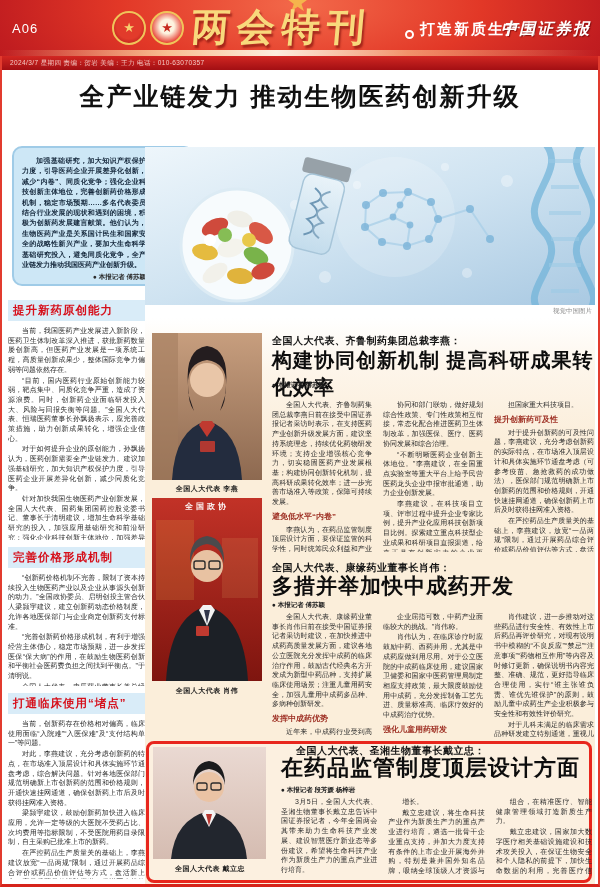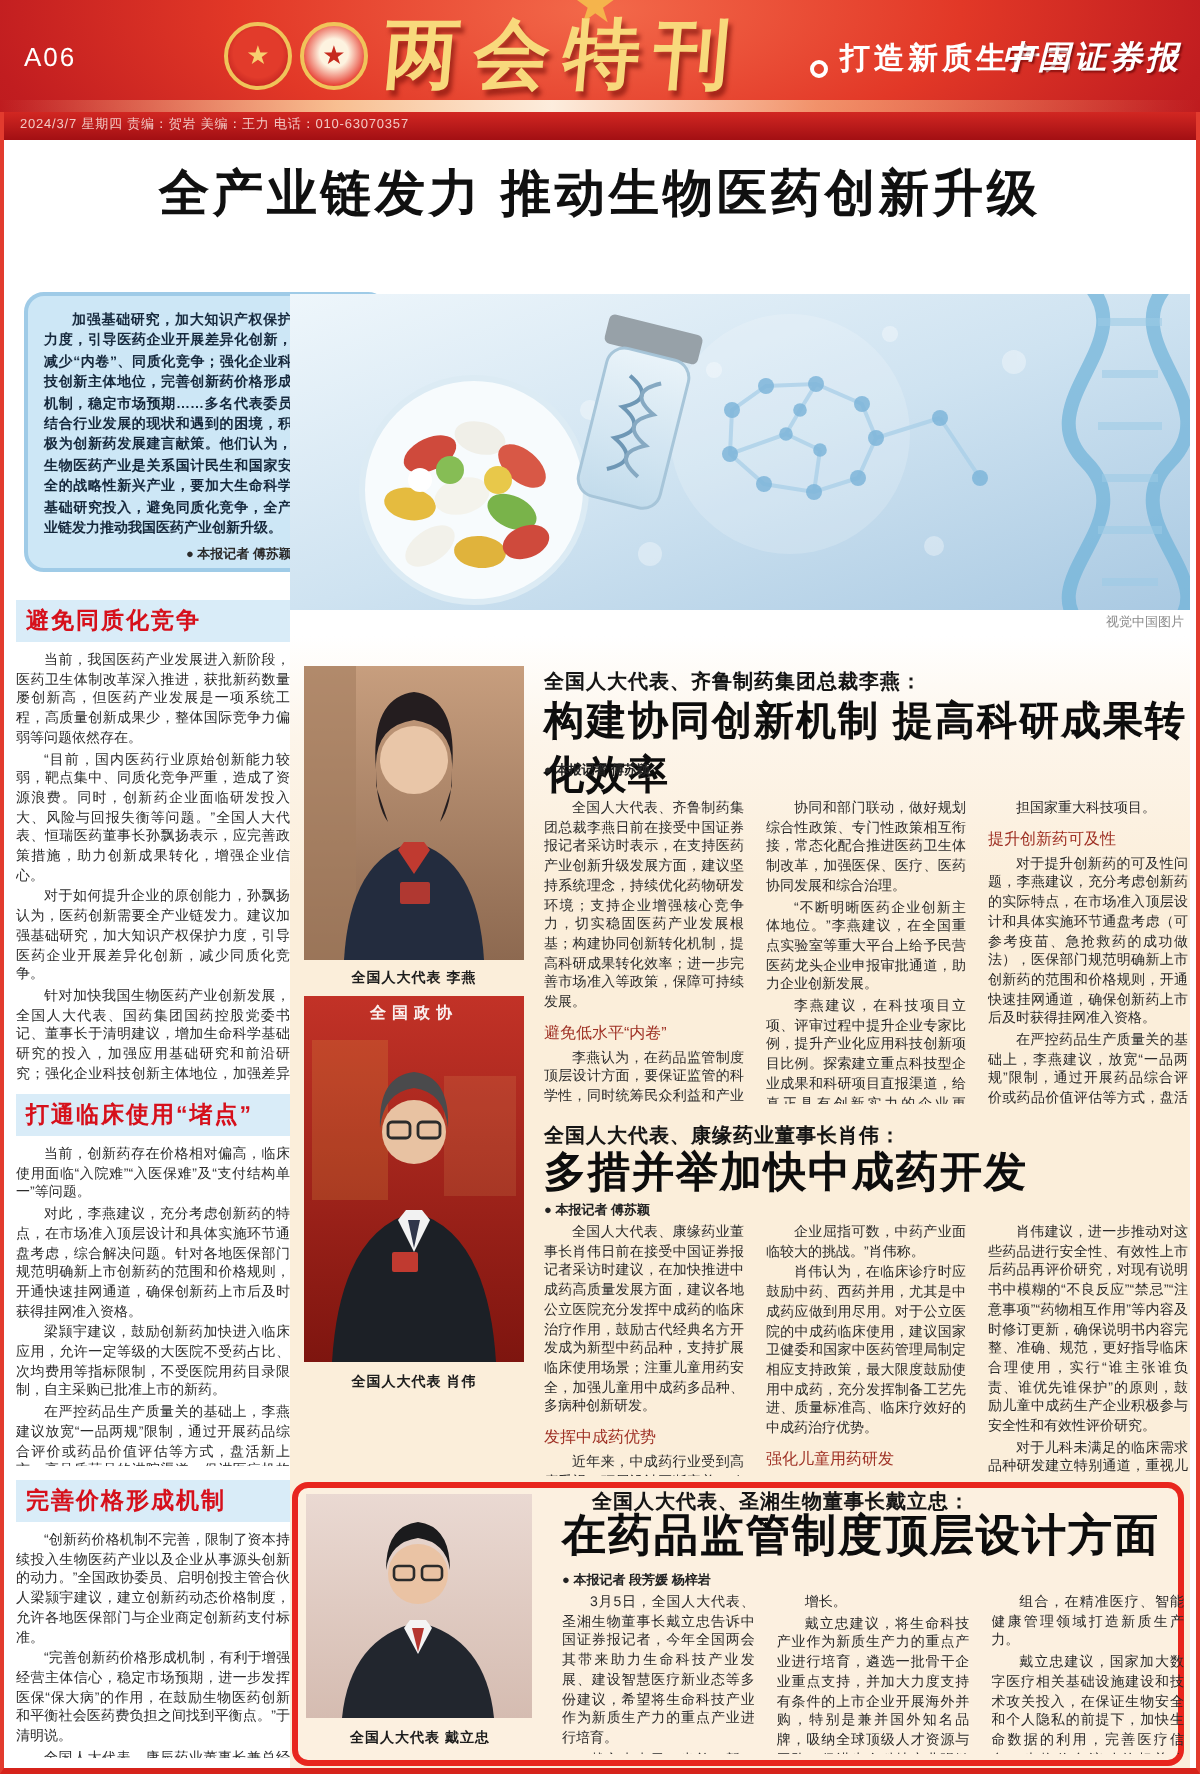--- a/index.html
+++ b/index.html
@@ -83,21 +83,21 @@
   .h1{left:272px;top:347px;font-size:20px}
   .h2{left:272px;top:572px;font-size:21px}
   .h3{left:281px;top:753px;font-size:22px}
   .byline{font-size:6.5px;color:#222;font-weight:bold}
   .b1{left:272px;top:381px}.b2{left:272px;top:601px}.b3{left:281px;top:786px}
   .cols{display:flex;gap:11px;overflow:hidden}
   .c1{left:272px;top:400px;width:322px;height:152px}
   .c2{left:272px;top:612px;width:322px;height:126px}
   .c3{left:281px;top:797px;width:311px;height:80px}
   .art-col{flex:1;overflow:hidden}
-  .art-sub{font-size:8px;font-weight:normal;color:#9e2f23;margin:4px 0 3px}
+  .art-sub{font-size:8px;font-weight:bold;color:#9e2f23;margin:4px 0 3px}
 
   
   .redbox{left:146px;top:741px;width:446px;height:142px;border:3px solid #e8261d;border-radius:8px;
     background:#fcf0e0}
 
   
   .frame{left:0;top:56px;width:600px;height:831px;border-left:2px solid #e23b2e;border-right:2px solid #e23b2e;
     border-bottom:3px solid #d6231b;pointer-events:none;z-index:60}
 </style>
 </head>
@@ -216,38 +216,38 @@
       <rect x="152" y="29" width="42" height="76" rx="9" fill="url(#vialG)" opacity=".95" stroke="#a5c4d8" stroke-width="1.5"></rect>
       <path d="M165,42 q16,8 0,16 q16,8 0,16 q16,8 0,16" stroke="#6e97b5" stroke-width="2" fill="none"></path>
       <path d="M181,42 q-16,8 0,16 q-16,8 0,16 q-16,8 0,16" stroke="#86a9c2" stroke-width="2" fill="none"></path>
     </g>
   </svg>
 </div>
 <div class="abs credit">视觉中国图片</div>
 
 <div class="abs left-col">
     <div class="left-section ls0">
-      <div class="sec-heading">避免同质化竞争</div>
+      <div class="sec-heading">提升新药原创能力</div>
       <p class="body-p">当前，我国医药产业发展进入新阶段，医药卫生体制改革深入推进，获批新药数量屡创新高，但医药产业发展是一项系统工程，高质量创新成果少，整体国际竞争力偏弱等问题依然存在。</p>
       <p class="body-p">“目前，国内医药行业原始创新能力较弱，靶点集中、同质化竞争严重，造成了资源浪费。同时，创新药企业面临研发投入大、风险与回报失衡等问题。”全国人大代表、恒瑞医药董事长孙飘扬表示，应完善政策措施，助力创新成果转化，增强企业信心。</p>
       <p class="body-p">对于如何提升企业的原创能力，孙飘扬认为，医药创新需要全产业链发力。建议加强基础研究，加大知识产权保护力度，引导医药企业开展差异化创新，减少同质化竞争。</p>
       <p class="body-p">针对加快我国生物医药产业创新发展，全国人大代表、国药集团国药控股党委书记、董事长于清明建议，增加生命科学基础研究的投入，加强应用基础研究和前沿研究；强化企业科技创新主体地位，加强差异化创新、源头创新，减少资源浪费及行业“内卷”；着力促进科技成果转化，激发广大科研人员的创新活力；鼓励和发展创业投资和股权投资，为生物医药产业发展注入强大动力；进一步完善药品审评审批制度，压缩审评审批时间。</p>
+    </div>
+    <div class="left-section ls1">
+      <div class="sec-heading">完善价格形成机制</div>
+      <p class="body-p">“创新药价格机制不完善，限制了资本持续投入生物医药产业以及企业从事源头创新的动力。”全国政协委员、启明创投主管合伙人梁颕宇建议，建立创新药动态价格制度，允许各地医保部门与企业商定创新药支付标准。</p>
+      <p class="body-p">“完善创新药价格形成机制，有利于增强经营主体信心，稳定市场预期，进一步发挥医保“保大病”的作用，在鼓励生物医药创新和平衡社会医药费负担之间找到平衡点。”于清明说。</p>
+      <p class="body-p">全国人大代表、康辰药业董事长兼总经理王锡娟建议，给予创新产品可持续的价格空间，让创新型企业获得合理利润回报，更好地激励行业创新。</p>
     </div>
     <div class="left-section ls2">
       <div class="sec-heading">打通临床使用“堵点”</div>
       <p class="body-p">当前，创新药存在价格相对偏高，临床使用面临“入院难”“入医保难”及“支付结构单一”等问题。</p>
       <p class="body-p">对此，李燕建议，充分考虑创新药的特点，在市场准入顶层设计和具体实施环节通盘考虑，综合解决问题。针对各地医保部门规范明确新上市创新药的范围和价格规则，开通快速挂网通道，确保创新药上市后及时获得挂网准入资格。</p>
       <p class="body-p">梁颕宇建议，鼓励创新药加快进入临床应用，允许一定等级的大医院不受药占比、次均费用等指标限制，不受医院用药目录限制，自主采购已批准上市的新药。</p>
       <p class="body-p">在严控药品生产质量关的基础上，李燕建议放宽“一品两规”限制，通过开展药品综合评价或药品价值评估等方式，盘活新上市、高品质药品的进院渠道，促进医疗机构合理配备和使用创新药，要求医疗机构定期、系统性开展新药准入工作。</p>
-    </div>
-    <div class="left-section ls1">
-      <div class="sec-heading">完善价格形成机制</div>
-      <p class="body-p">“创新药价格机制不完善，限制了资本持续投入生物医药产业以及企业从事源头创新的动力。”全国政协委员、启明创投主管合伙人梁颕宇建议，建立创新药动态价格制度，允许各地医保部门与企业商定创新药支付标准。</p>
-      <p class="body-p">“完善创新药价格形成机制，有利于增强经营主体信心，稳定市场预期，进一步发挥医保“保大病”的作用，在鼓励生物医药创新和平衡社会医药费负担之间找到平衡点。”于清明说。</p>
-      <p class="body-p">全国人大代表、康辰药业董事长兼总经理王锡娟建议，给予创新产品可持续的价格空间，让创新型企业获得合理利润回报，更好地激励行业创新。</p>
     </div>
   </div>
 
 <div class="abs central"></div>
 
 <div class="abs photo photo1">
   <svg viewBox="0 0 110 147" preserveAspectRatio="none">
     <defs>
         <linearGradient id="p1" x1="0" y1="0" x2="0" y2="1">
       <stop offset="0" stop-color="#c79e7e"></stop>

